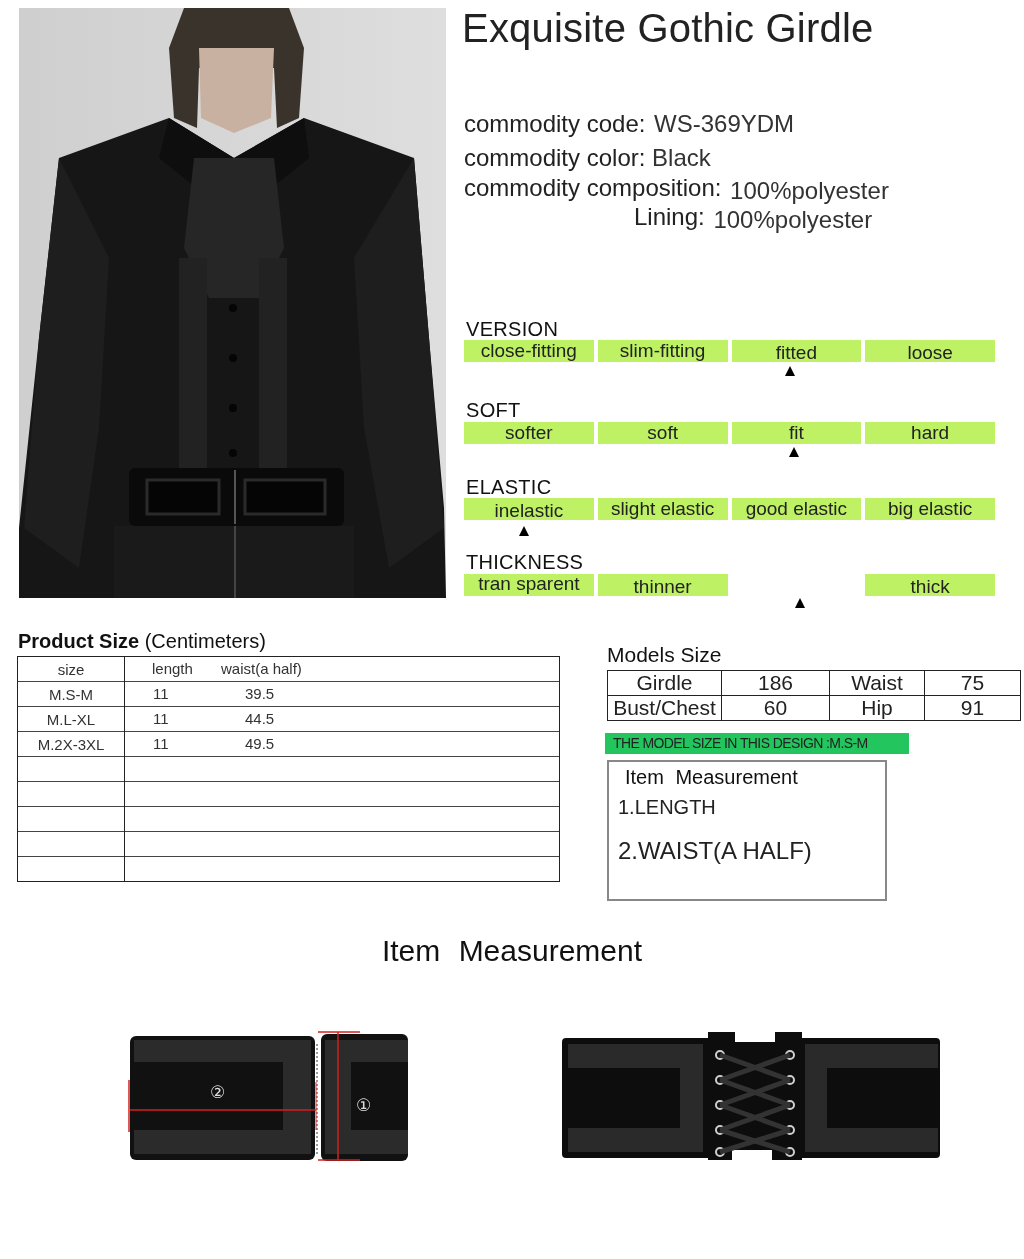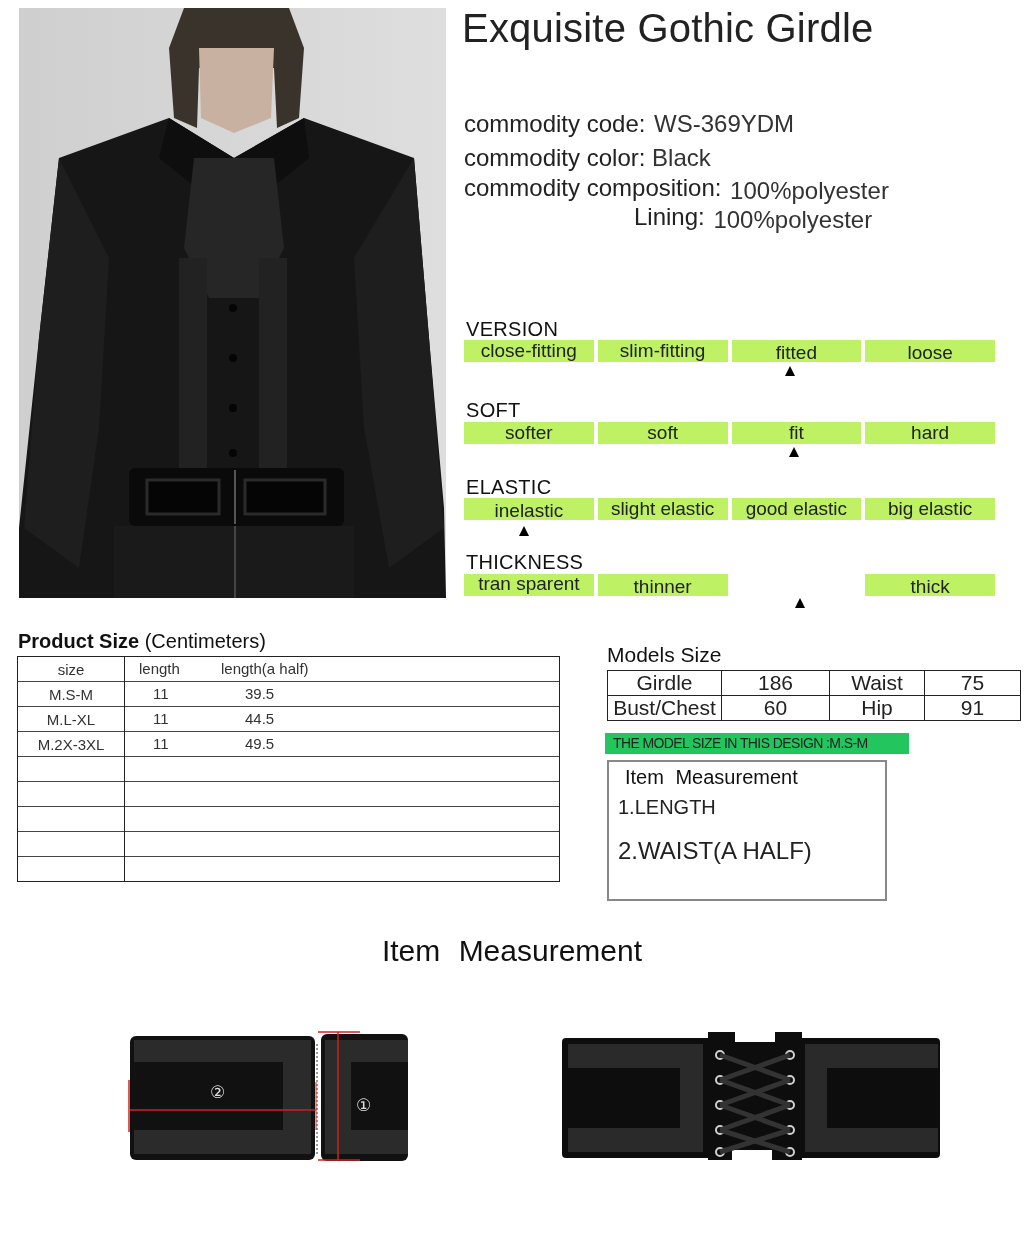--- a/index.html
+++ b/index.html
@@ -148,22 +148,22 @@
 
 <div class="abs ps-title">
   <b>Product Size</b>
   <span>(Centimeters)</span>
 </div>
 <table class="ps">
   <tbody>
       <tr>
     <td class="c0">size</td>
     <td class="c1">
-      <span style="left:14px;">length</span>
-      <span style="left:96px;">length(a half)</span>
+      <span style="left:27px;">length</span>
+      <span style="left:96px;">waist(a half)</span>
     </td>
   </tr>
   <tr>
     <td class="c0">M.S-M</td>
     <td class="c1">
       <span style="left:28px;">11</span>
       <span style="left:120px;">39.5</span>
     </td>
   </tr>
   <tr>

